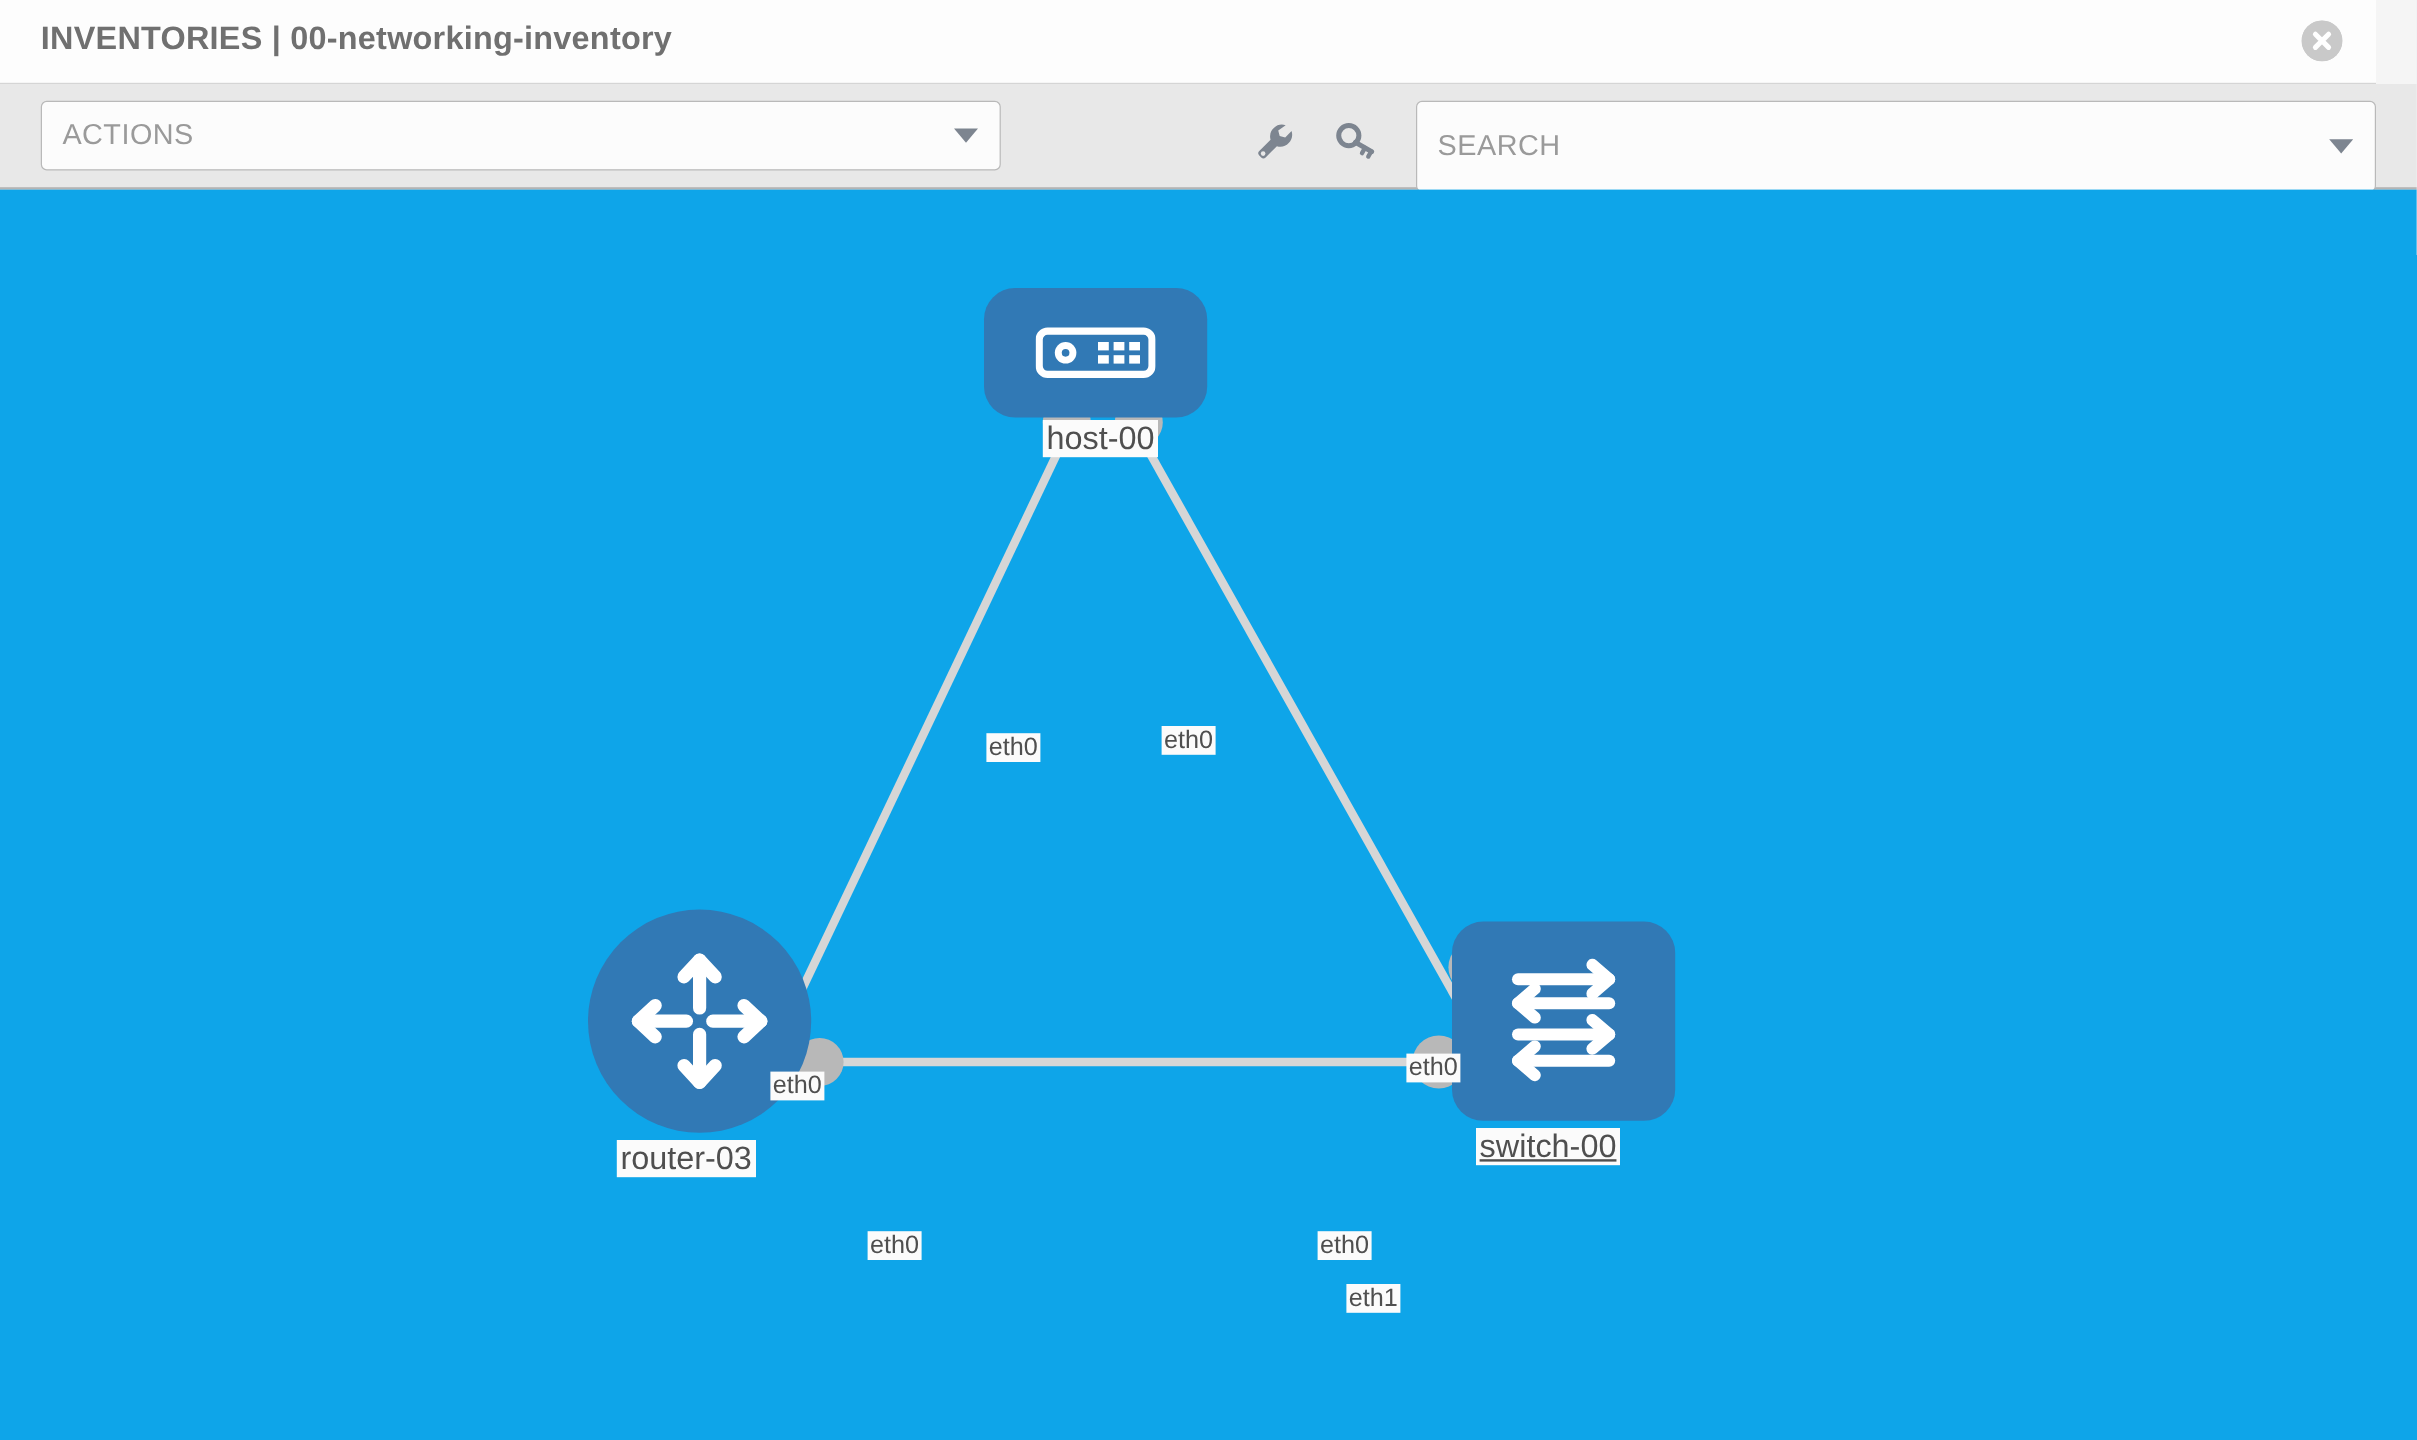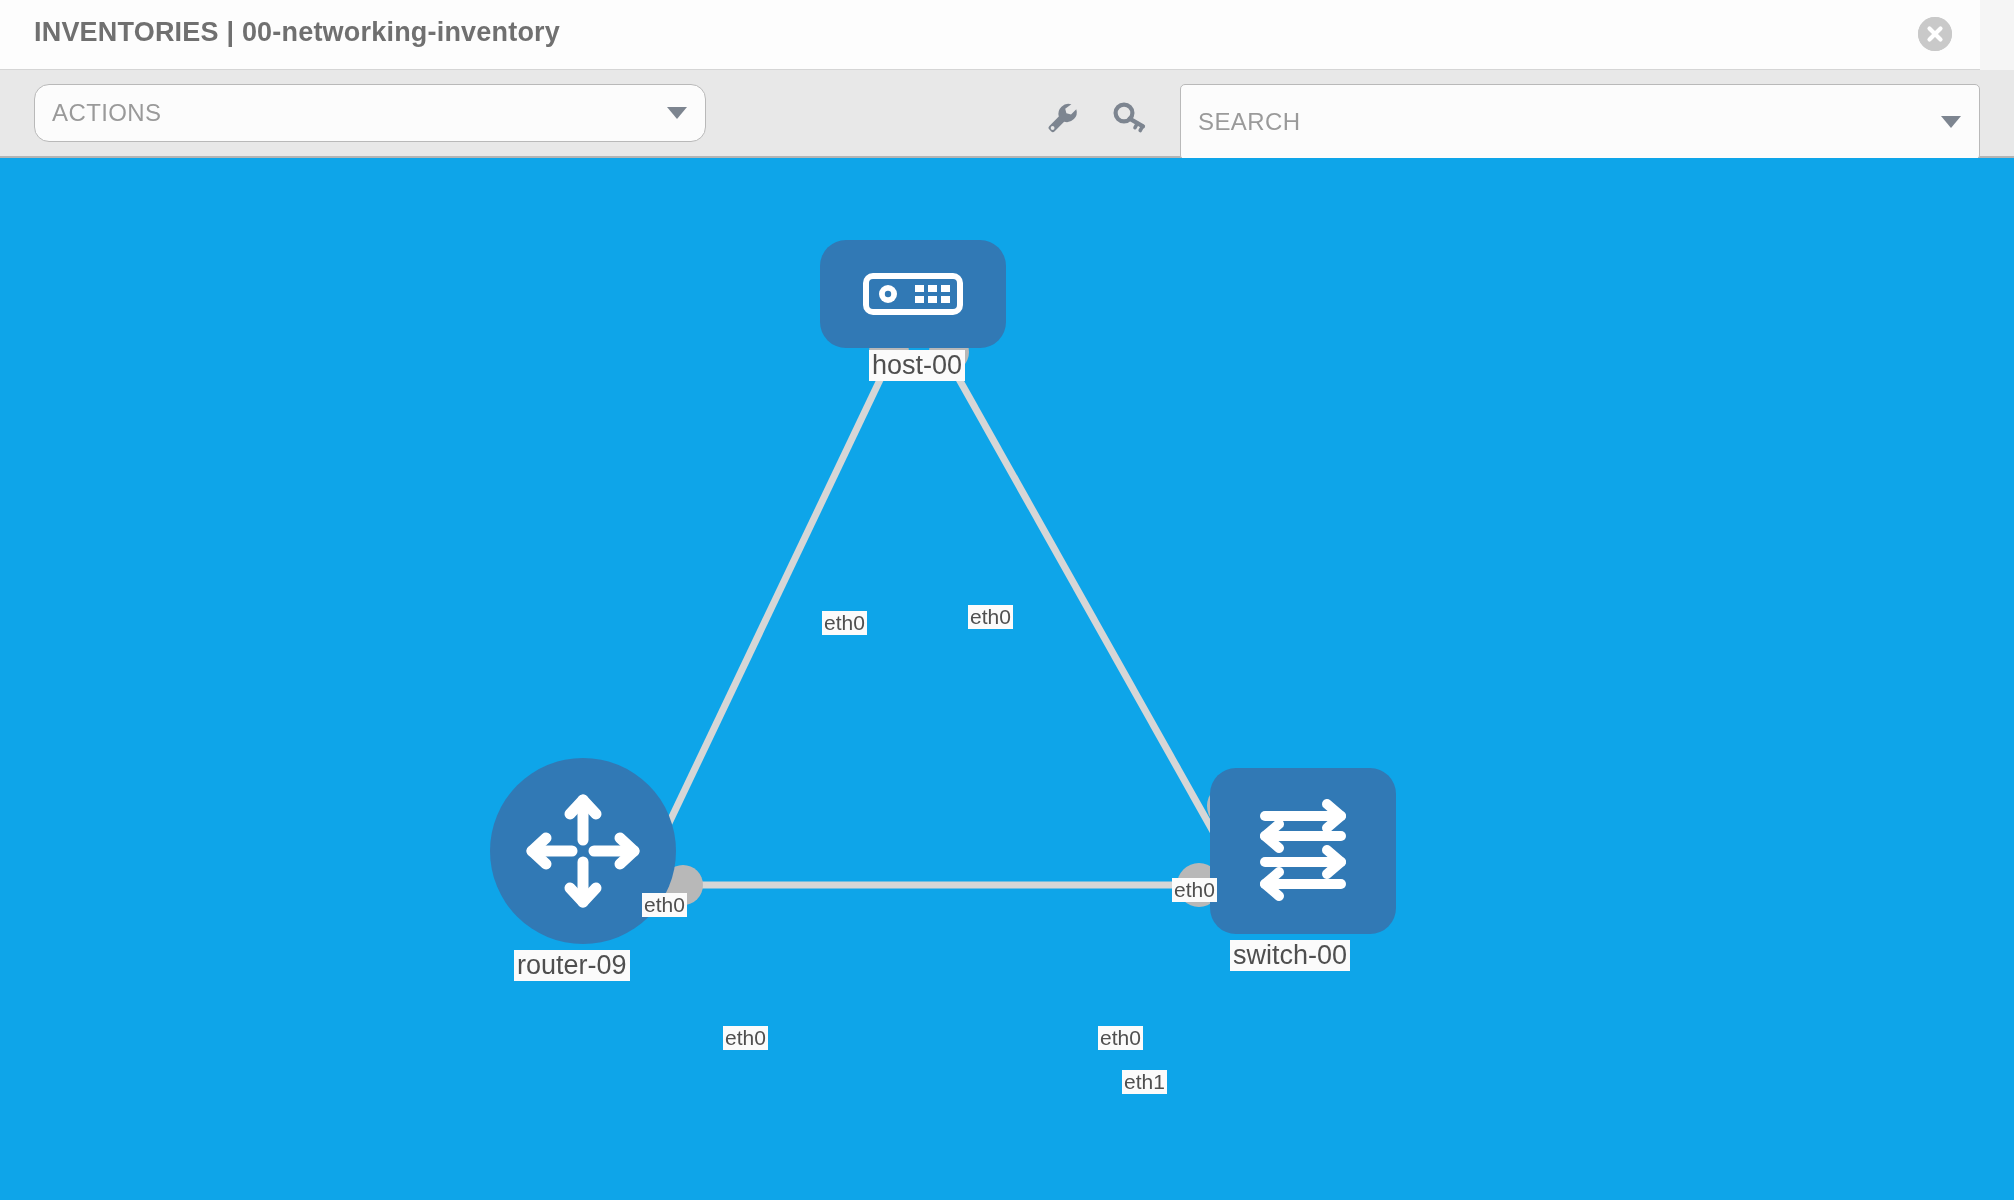--- a/index.html
+++ b/index.html
@@ -39,21 +39,21 @@
   .select-box .sel-text {
     position: absolute; left: 17px; top: 50%; transform: translateY(-50%);
     font-size: 24px; color: #9a9a9a; letter-spacing: 0.4px;
   }
   .caret {
     position: absolute; right: 18px; top: 50%; transform: translateY(-50%);
     width: 0; height: 0;
     border-left: 10px solid transparent; border-right: 10px solid transparent;
     border-top: 12px solid #7d8590;
   }
-  #actions-select { left: 34px; top: 14px; width: 672px; height: 58px; border-radius: 15px; }
+  #actions-select { left: 34px; top: 14px; width: 800px; height: 58px; }
   #search-select  { left: 1180px; top: 14px; width: 800px; height: 76px; }
 
   .tool-icon {
     position: absolute; top: 28px; width: 40px; height: 40px;
     cursor: pointer;
   }
   #wrench-icon { left: 1042px; }
   #key-icon    { left: 1110px; }
 
   
@@ -180,39 +180,39 @@
               <path d="M46 22 L59 8 L72 22"></path>
             <path d="M59 110 L59 70"></path>
               <path d="M46 96 L59 110 L72 96"></path>
             <path d="M8 59 L48 59"></path>
               <path d="M22 46 L8 59 L22 72"></path>
             <path d="M110 59 L70 59"></path>
               <path d="M96 46 L110 59 L96 72"></path>
           </g>
         </svg>
       </div>
-      <div class="node-label" style="left:24px; top:192px;">router-09</div>
+      <div class="node-label" style="left:24px; top:192px;">router-03</div>
     </div>
 
     <div class="node" id="node-switch" style="left:1210px; top:610px;">
       <div class="node-shape">
         <svg width="120" height="110" viewBox="0 0 120 110">
           <g stroke="#ffffff" stroke-width="10" stroke-linecap="round" stroke-linejoin="round" fill="none">
             <path d="M22 20 L98 20"></path>
               <path d="M84 8 L98 20 L84 32"></path>
             <path d="M98 40 L22 40"></path>
               <path d="M36 28 L22 40 L36 52"></path>
             <path d="M22 66 L98 66"></path>
               <path d="M84 54 L98 66 L84 78"></path>
             <path d="M98 88 L22 88"></path>
               <path d="M36 76 L22 88 L36 100"></path>
           </g>
         </svg>
       </div>
-      <div class="node-label" style="left:20px; top:172px;">switch-00</div>
+      <div class="node-label" style="left:20px; top:172px;text-decoration:underline;">switch-00</div>
     </div>
 
     <div class="iface-label" style="left:822px; top:453px;">eth0</div>
     <div class="iface-label" style="left:968px; top:447px;">eth0</div>
     <div class="iface-label" style="left:642px; top:735px;">eth0</div>
     <div class="iface-label" style="left:723px; top:868px;">eth0</div>
     <div class="iface-label" style="left:1172px; top:720px;">eth0</div>
     <div class="iface-label" style="left:1098px; top:868px;">eth0</div>
     <div class="iface-label" style="left:1122px; top:912px;">eth1</div>
 

